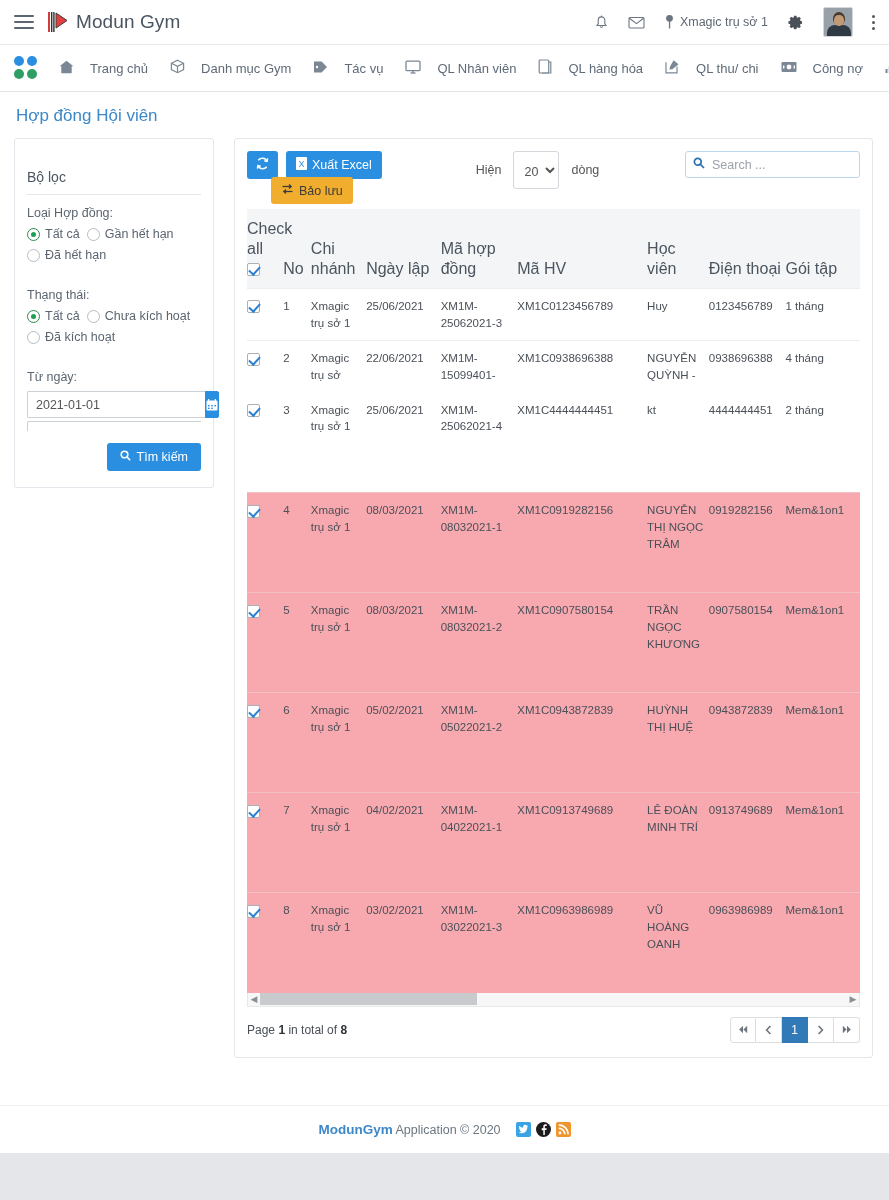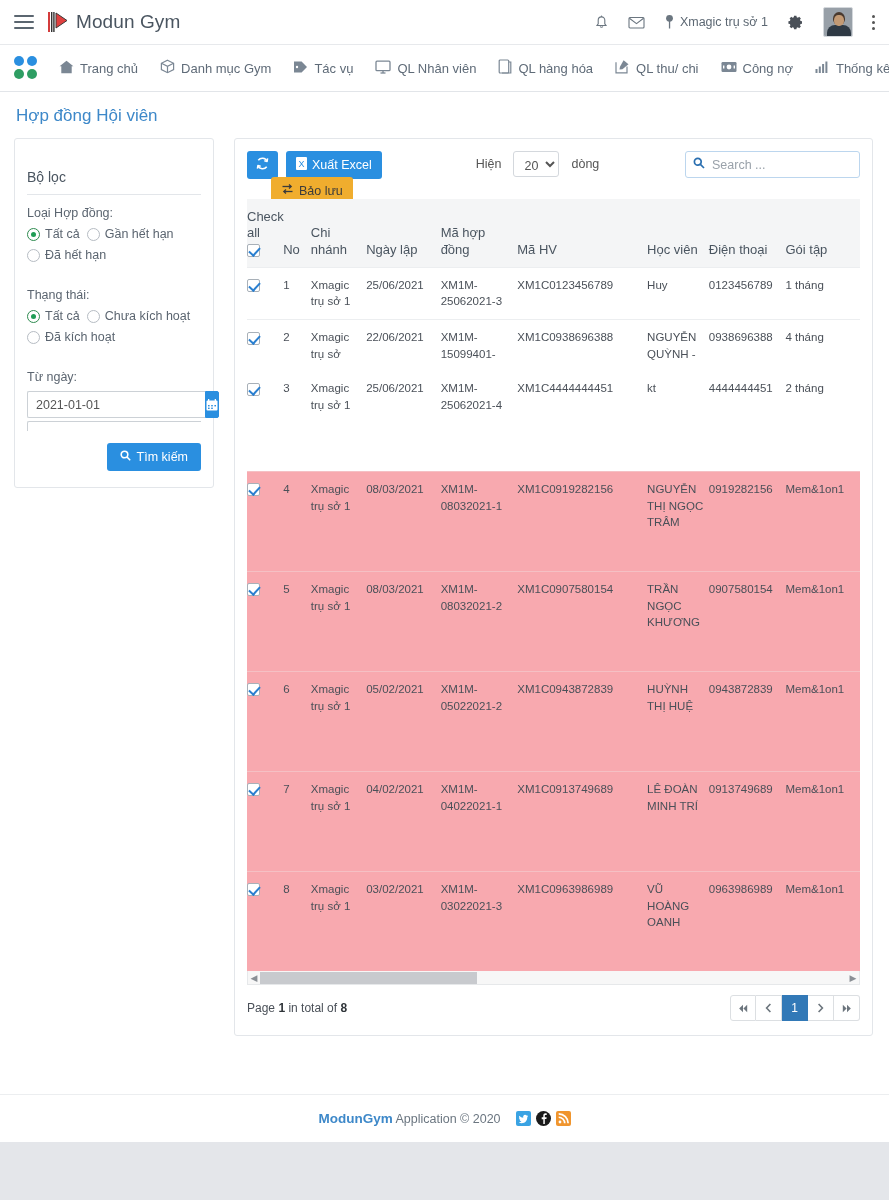--- a/index.html
+++ b/index.html
@@ -42,21 +42,21 @@
   .kebab span { width:3px; height:3px; background:#555; border-radius:50%; }
 
   
   .navbar {
     height:47px; background:#fff; border-bottom:1px solid #e2e5e9;
     display:flex; align-items:center; padding:0 14px; flex:0 0 47px;
   }
   .dots { width:24px; height:24px; display:grid; grid-template-columns:10px 10px; grid-template-rows:10px 10px; gap:3px; margin-right:22px; }
   .dots b { display:block; width:10px; height:10px; border-radius:50%; }
   .nav-items { display:flex; align-items:center; gap:22px; }
-  .nav-item { display:flex; align-items:center; gap:6px; color:#5f6b78; font-size:13px; cursor:pointer; white-space:nowrap; }
+  .nav-item { display:flex; align-items:center; gap:16px; color:#5f6b78; font-size:13px; cursor:pointer; white-space:nowrap; }
   .nav-item svg { flex:0 0 auto; }
 
   
   .page-title {
     padding:14px 16px 12px; font-size:17px; color:#3d88c9; font-weight:400;
     background:#fff;
   }
 
   
   .content { flex:1 1 auto; display:flex; gap:20px; padding:0 16px 0 14px; background:#fff; align-items:flex-start; }
@@ -97,36 +97,36 @@
     padding:12px 12px 14px; min-width:0;
   }
   .toolbar { display:flex; align-items:flex-start; gap:8px; position:relative; }
   .btn { border:none; border-radius:3px; font-size:12.5px; cursor:pointer; font-family:"Liberation Sans",sans-serif;
          display:inline-flex; align-items:center; gap:5px; padding:6px 10px; color:#fff; }
   .btn-refresh { background:#2a8fe0; padding:6px 9px; }
   .btn-excel { background:#2a8fe0; }
   .btn-keep { background:#f0ad2e; color:#3b3b3b; position:absolute; left:24px; top:26px; padding:6px 10px; }
   .toolbar-mid { display:flex; align-items:center; gap:12px; margin-left:86px; font-size:12.5px; color:#555; }
   .len-select {
-    height:26px; border:1px solid #d4d8dd; border-radius:3px; background:#fff; font-size:12.5px;
+    height:38px; border:1px solid #d4d8dd; border-radius:3px; background:#fff; font-size:12.5px;
     color:#555; padding:4px 4px 0 6px; font-family:"Liberation Sans",sans-serif; cursor:pointer;
   }
   .search-box { margin-left:auto; position:relative; width:175px; }
   .search-box input {
     width:100%; height:27px; border:1px solid #bcd6ee; border-radius:3px; padding:0 8px 0 26px;
     font-size:12.5px; color:#555; outline:none; font-family:"Liberation Sans",sans-serif;
   }
   .search-box input::placeholder { color:#9aa2aa; }
   .search-box .sicon { position:absolute; left:8px; top:6px; color:#2a6fb0; }
 
   
   .table-scroll { margin-top:20px; position:relative; }
   table { width:100%; border-collapse:collapse; table-layout:fixed; }
   thead th {
-    background:#f4f5f6; font-size:13px; color:#4a5560; font-weight:400; text-align:left;
+    background:#f4f5f6; font-size:16px; color:#4a5560; font-weight:400; text-align:left;
     vertical-align:bottom; padding:10px 4px 9px 0; border:none; line-height:1.25;
   }
   thead tr { height:68px; }
   tbody td { font-size:11.5px; color:#4a5058; padding:9px 4px 9px 0; vertical-align:top; line-height:1.45;
              border-top:1px solid #eceef0; word-wrap:break-word; }
   tbody tr.rowtall td { height:100px; }
   tbody tr.expired td { background:#f8a9af; border-top:1px solid #f5c0c4; }
   tbody tr.clipped td { height:38px; overflow:hidden; }
   .cbx {
     width:13px; height:13px; border:1px solid #a8b0b8; border-radius:2px; background:#fff;

